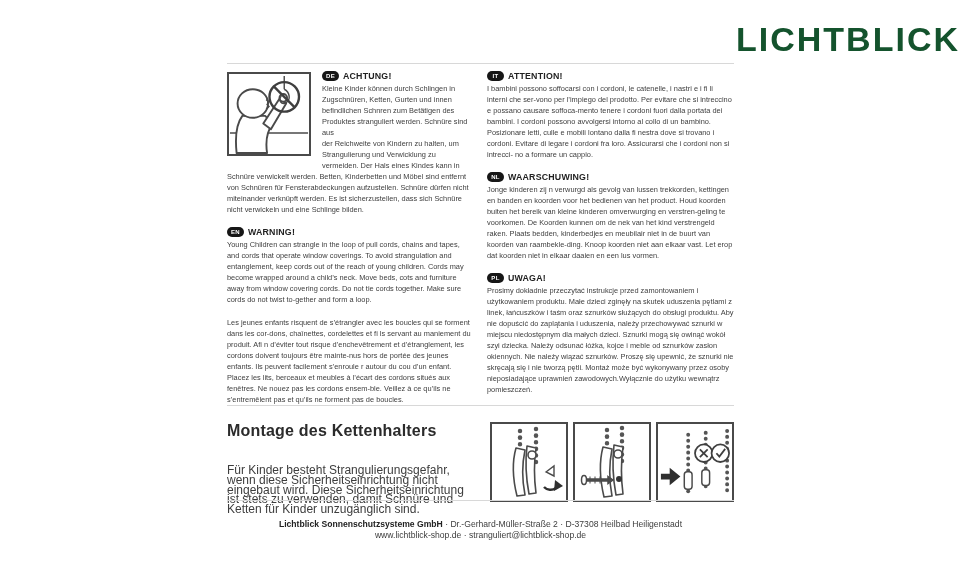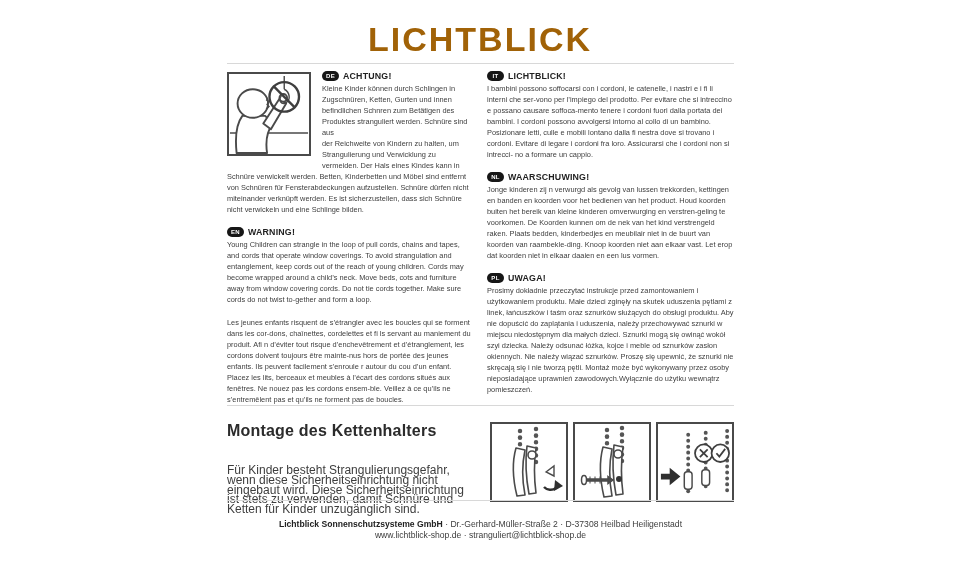--- a/index.html
+++ b/index.html
@@ -50,21 +50,21 @@
   .footer{
     position:absolute;left:227px;top:500px;width:507px;
     border-top:1px solid #d8d8d8;padding-top:18px;text-align:center;
     font-size:8.6px;line-height:11px;color:#3d3d3d;
   }
   .footer .company{font-weight:700;color:#222;}
 </style>
 </head>
 <body>
 
-<div class="logo" style="color: #a16207;">LICHTBLICK</div>
+<div class="logo" style="color: #14532d; text-align: right;">LICHTBLICK</div>
 
 <div class="divider rule-top"></div>
 
 <div class="warnings">
   <div class="col">
 
     <div class="block">
       <div class="warn-icon-box">
         <svg viewBox="0 0 84 84" aria-hidden="true">
           <line x1="1" y1="62" x2="83" y2="62" stroke="#4a4a4a" stroke-width="1.5"></line>
@@ -100,21 +100,21 @@
     <div class="block">
       <div class="block-text">Les jeunes enfants risquent de s’étrangler avec les boucles qui se forment dans les cor-dons, chaînettes, cordelettes et fi ls servant au maniement du produit. Afi n d’éviter tout risque d’enchevêtrement et d’étranglement, les cordons doivent toujours être mainte-nus hors de portée des jeunes enfants. Ils peuvent facilement s’enroule r autour du cou d’un enfant. Placez les lits, berceaux et meubles à l’écart des cordons situés aux fenêtres. Ne nouez pas les cordons ensem-ble. Veillez à ce qu’ils ne s’entremêlent pas et qu’ils ne forment pas de boucles.</div>
     </div>
 
   </div>
   <div class="col">
 
     <div class="block">
       <div class="block-head">
         <span class="badge">IT</span>
-        <span class="block-title">LICHTBLICK!</span>
+        <span class="block-title">ATTENTION!</span>
       </div>
       <div class="block-text">I bambini possono soffocarsi con i cordoni, le catenelle, i nastri e i fi li interni che ser-vono per l’impiego del prodotto. Per evitare che si intreccino e possano causare soffoca-mento tenere i cordoni fuori dalla portata dei bambini. I cordoni possono avvolgersi intorno al collo di un bambino. Posizionare letti, culle e mobili lontano dalla fi nestra dove si trovano i cordoni. Evitare di legare i cordoni fra loro. Assicurarsi che i cordoni non si intrecci- no a formare un cappio.</div>
     </div>
 
     <div class="block">
       <div class="block-head">
         <span class="badge">NL</span>
         <span class="block-title">WAARSCHUWING!</span>
       </div>
       <div class="block-text">Jonge kinderen zij n verwurgd als gevolg van lussen trekkorden, kettingen en banden en koorden voor het bedienen van het product. Houd koorden buiten het bereik van kleine kinderen omverwurging en verstren-geling te voorkomen. De Koorden kunnen om de nek van het kind verstrengeld raken.  Plaats bedden, kinderbedjes en meubilair niet in de buurt van koorden van raambekle-ding. Knoop koorden niet aan elkaar vast. Let erop dat koorden niet in elkaar daaien en een lus vormen.</div>

